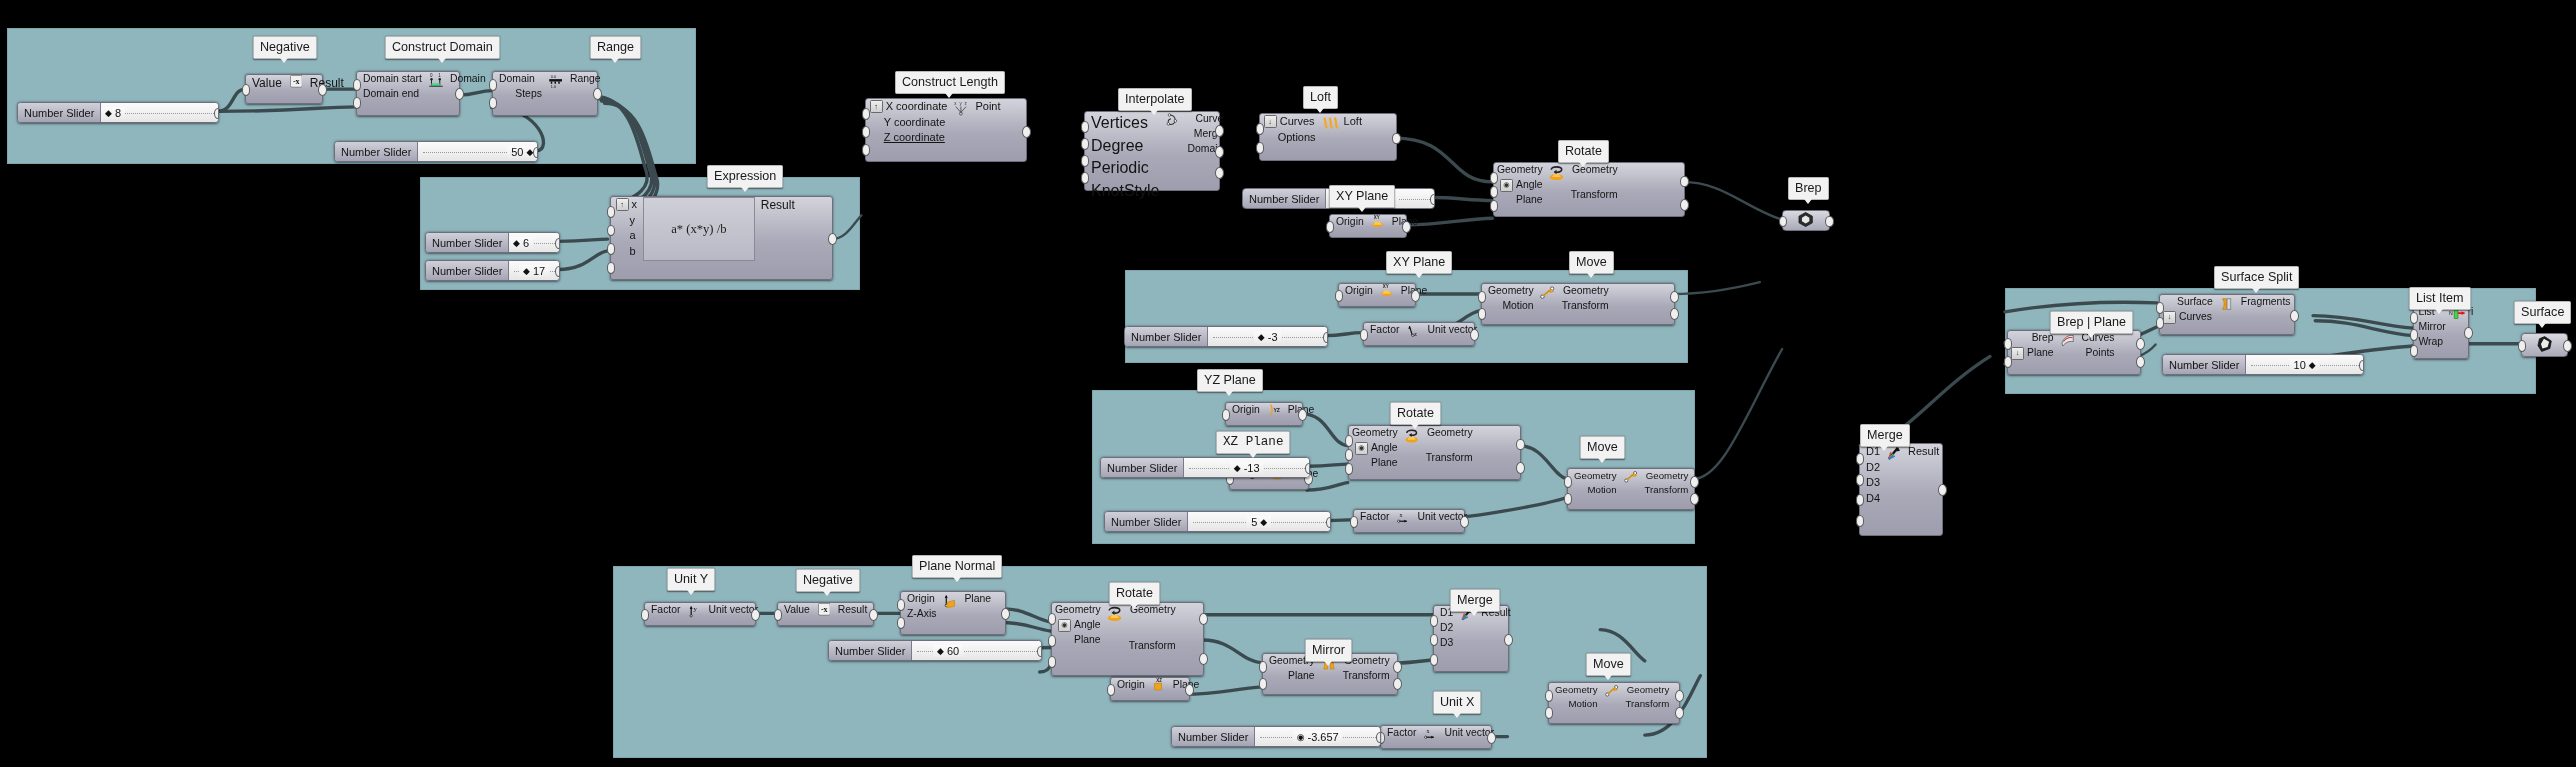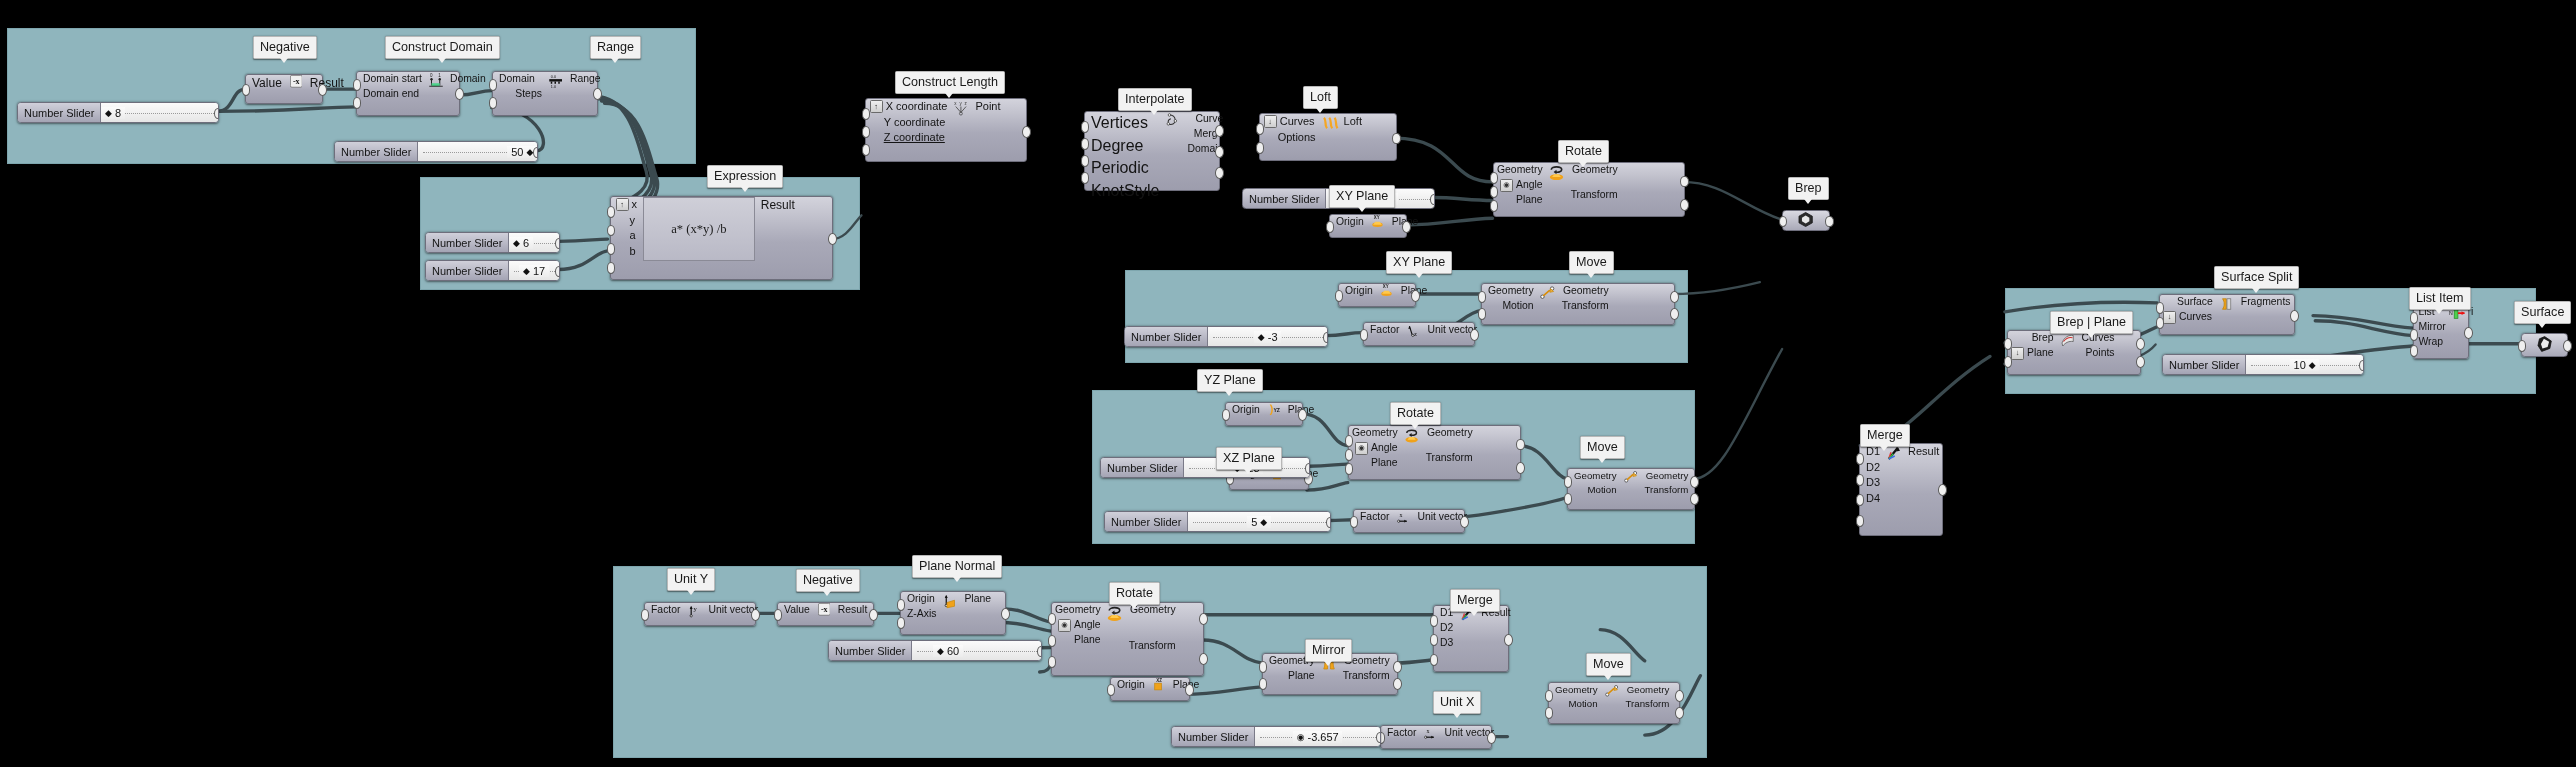--- a/index.html
+++ b/index.html
@@ -165,21 +165,21 @@
   <div class="tag" style="left:707px; top:165px;">Expression</div>
   <div class="tag" style="left:895px;top:71px;">Construct Length</div>
   <div class="tag" style="left:1118px;top:88px;">Interpolate</div>
   <div class="tag" style="left:1303px;top:86px;">Loft</div>
   <div class="tag" style="left:1558px;top:140px;">Rotate</div>
   <div class="tag" style="left:1329px;top:185px;">XY Plane</div>
   <div class="tag" style="left:1788px;top:177px;">Brep</div>
   <div class="tag" style="left:1386px;top:251px;">XY Plane</div>
   <div class="tag" style="left:1569px;top:251px;">Move</div>
   <div class="tag" style="left:1197px;top:369px;">YZ Plane</div>
-  <div class="tag" style="left:1216px;top:447px;">XZ Plane</div>
+  <div class="tag" style="left:1216px;top:431px;font-family:Liberation Mono, monospace;">XZ Plane</div>
   <div class="tag" style="left:1390px;top:402px;">Rotate</div>
   <div class="tag" style="left:1580px;top:436px;">Move</div>
   <div class="tag" style="left:1860px;top:424px;">Merge</div>
   <div class="tag" style="left:667px; top:568px;">Unit Y</div>
   <div class="tag" style="left:796px;top:569px;">Negative</div>
   <div class="tag" style="left:912px;top:555px;">Plane Normal</div>
   <div class="tag" style="left:1109px;top:582px;">Rotate</div>
   <div class="tag" style="left:1305px;top:639px;">Mirror</div>
   <div class="tag" style="left:1450px;top:589px;">Merge</div>
   <div class="tag" style="left:1433px;top:691px;">Unit X</div>

